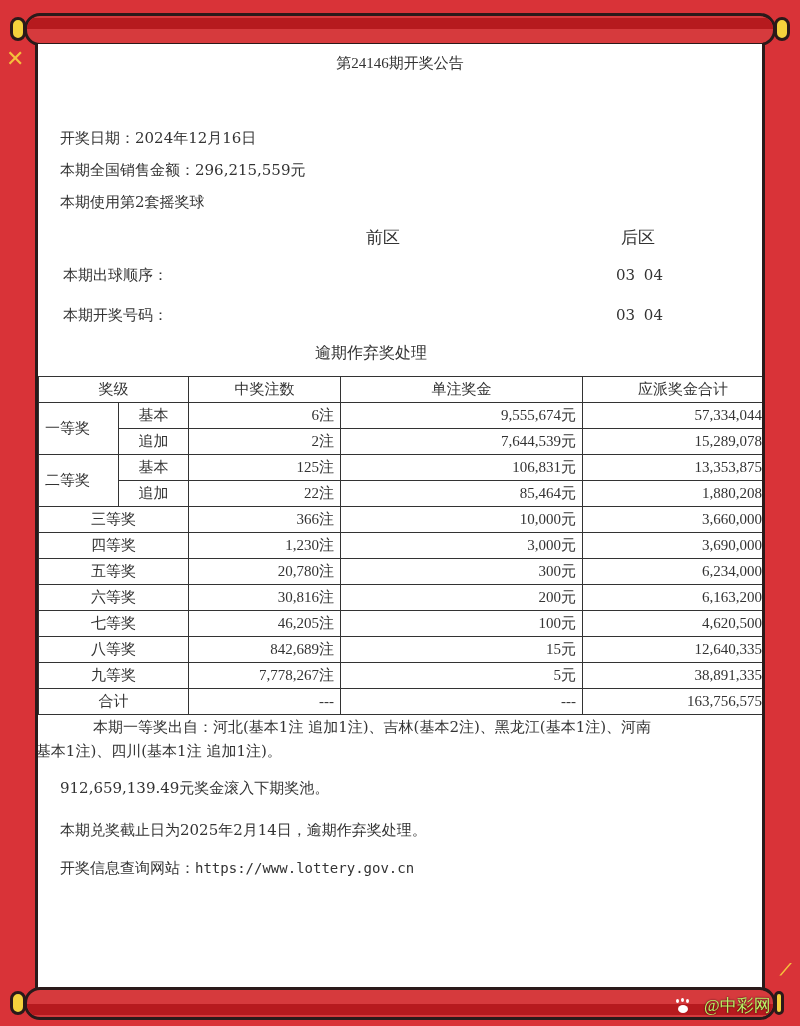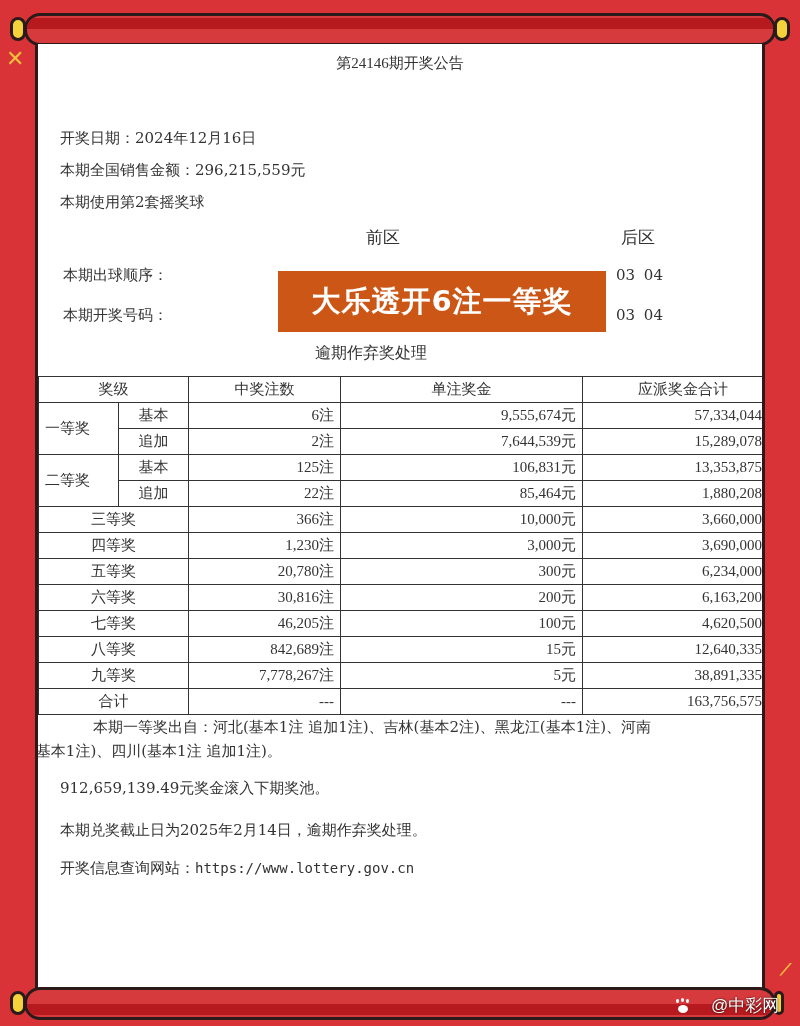--- a/index.html
+++ b/index.html
@@ -60,21 +60,21 @@
   td.lvc { text-align: center; }
 
   .para { position: absolute; font-size: 15px; line-height: 22px; color: #333; }
   .p1 { left: 8px; top: 672px; margin-left: 47px; }
   .p1b { left: -8px; top: 696px; }
   .p2 { left: 22px; top: 733px; }
   .p3 { left: 22px; top: 775px; }
   .p4 { left: 22px; top: 813px; font-family: "Liberation Serif", serif; }
   .p4 .url { font-family: "DejaVu Sans Mono", "Liberation Mono", monospace; font-size: 14px; }
 
-  .watermark { position: absolute; left: 675px; top: 994px; color: #ffffff; font-family: Liberation Sans, sans-serif; font-size: 17px; display: flex; align-items: center; gap: 20px; text-shadow: 0 0 2px #000; }
+  .watermark { position: absolute; left: 675px; top: 994px; color: #bef264; font-family: Liberation Serif, serif; font-size: 17px; display: flex; align-items: center; gap: 13px; text-shadow: 0 0 2px #000; }
   .paw { display: inline-block; width: 16px; height: 16px; position: relative; }
   .paw::before { content: ""; position: absolute; left: 3px; top: 7px; width: 10px; height: 8px; background: #fff; border-radius: 50%; }
   .paw::after { content: ""; position: absolute; left: 1px; top: 1px; width: 3px; height: 4px; background: #fff; border-radius: 50%; box-shadow: 5px -1px 0 #fff, 10px 0 0 #fff; }
 </style>
 </head>
 <body>
 
 <div class="rod top">
     <div class="stripe"></div>
   </div>
@@ -90,21 +90,20 @@
   <div class="info l2">本期全国销售金额：296,215,559元</div>
   <div class="info l3">本期使用第2套摇奖球</div>
 
   <div class="zone-head front">前区</div>
   <div class="zone-head back">后区</div>
   <div class="row-label r1">本期出球顺序：</div>
   <div class="row-label r2">本期开奖号码：</div>
   <div class="back-nums r1">03 04</div>
   <div class="back-nums r2">03 04</div>
 
-  <div class="banner">大乐透开6注一等奖</div>
 
   <div class="section-title">逾期作弃奖处理</div>
 
   <table class="prize">
     <colgroup>
         <col class="c-lv">
         <col class="c-sub">
         <col class="c-cnt">
         <col class="c-unit">
         <col class="c-tot">

